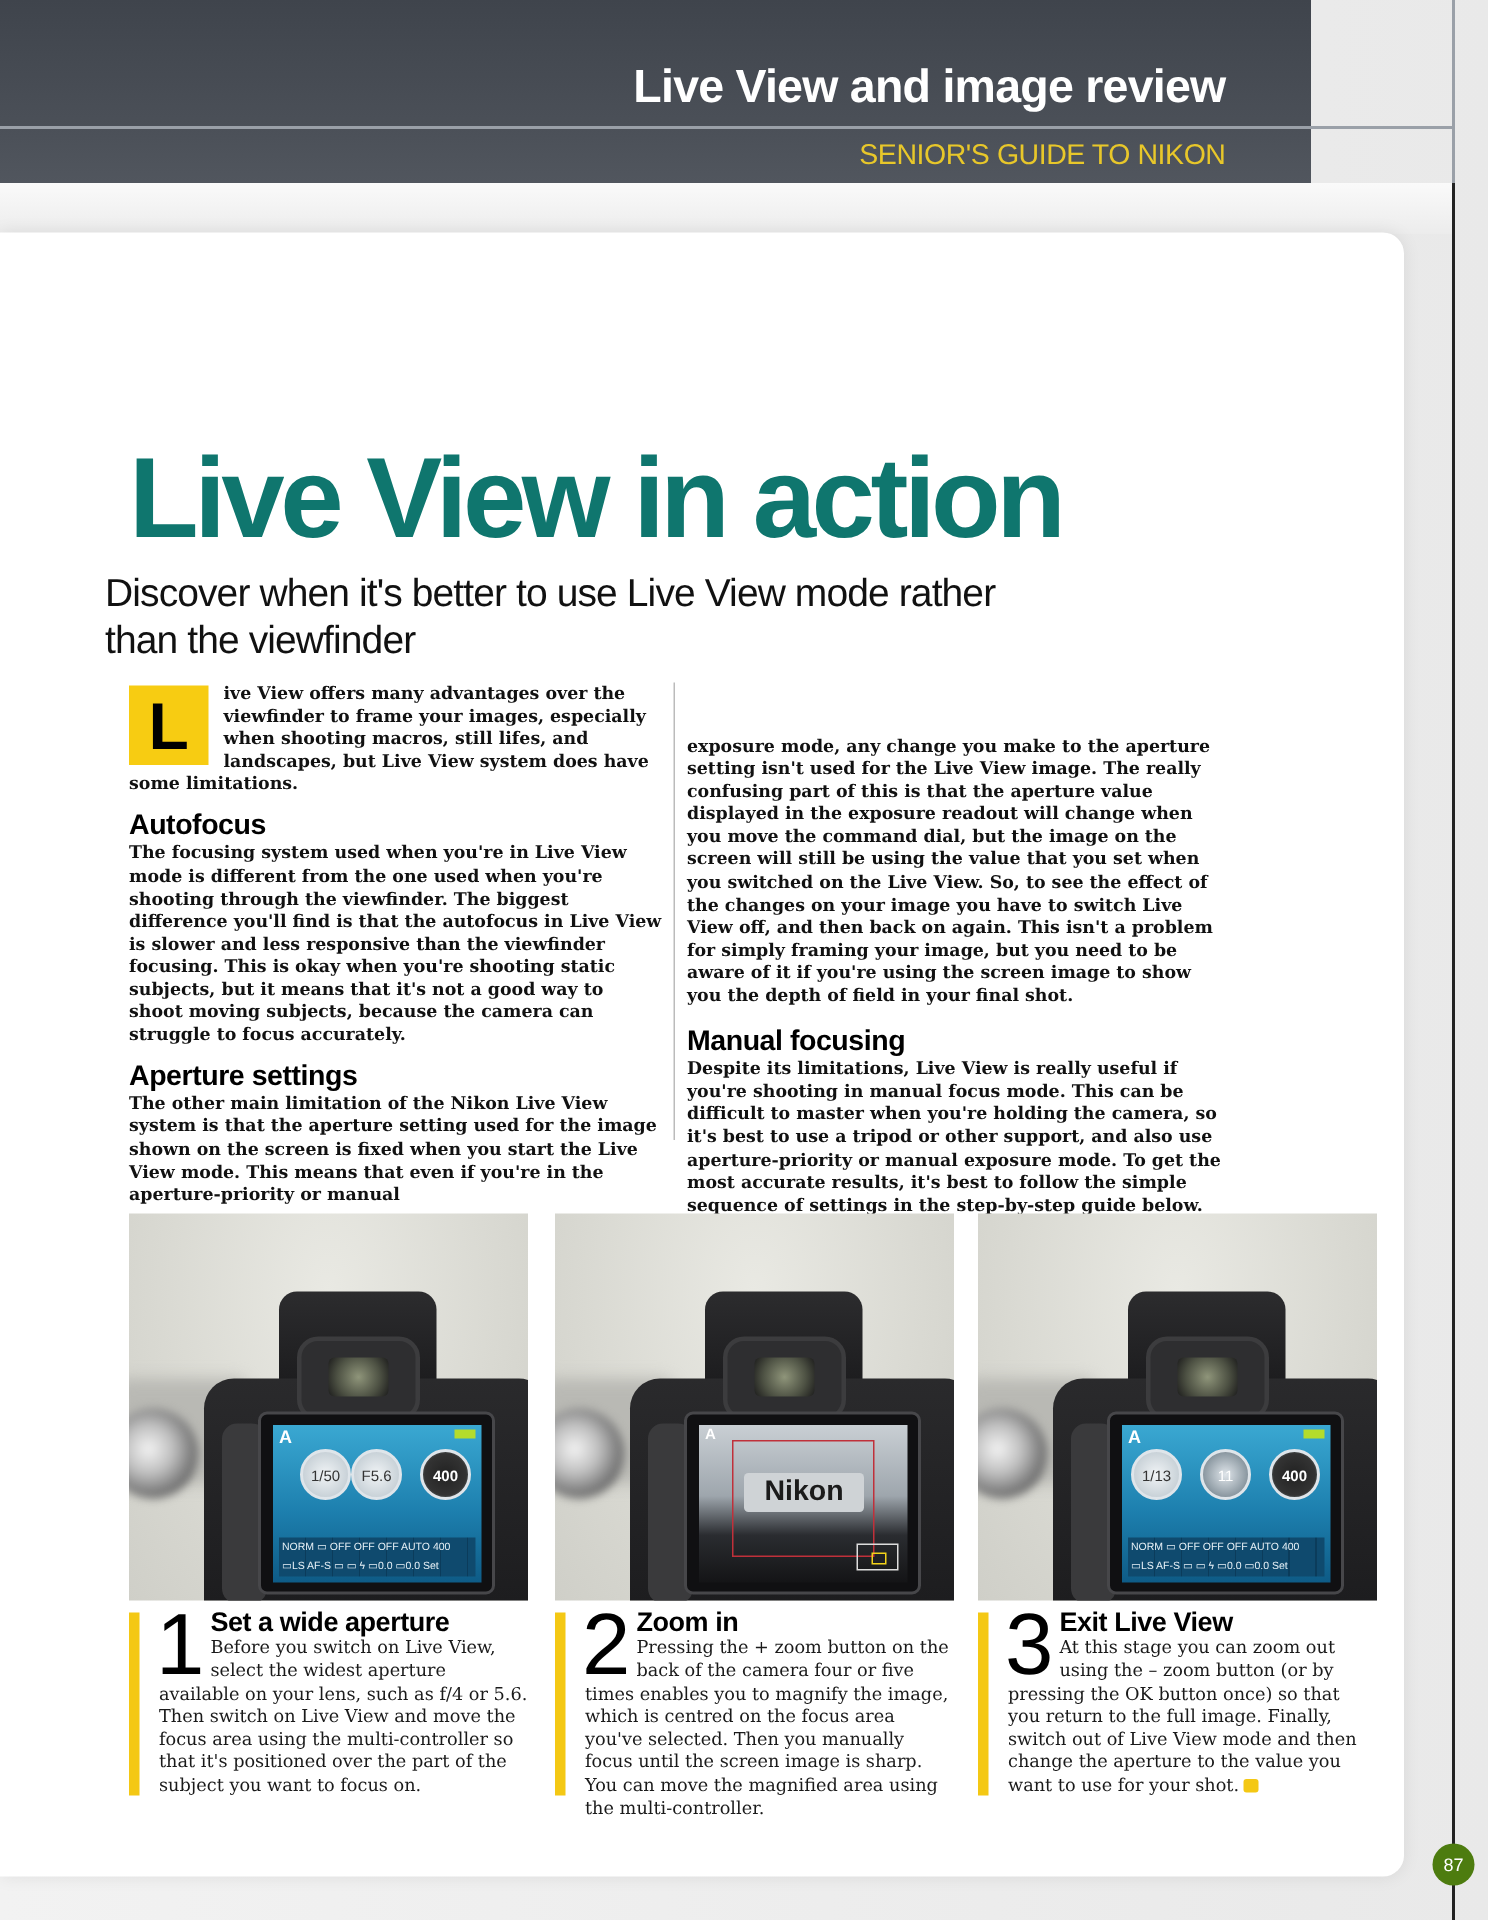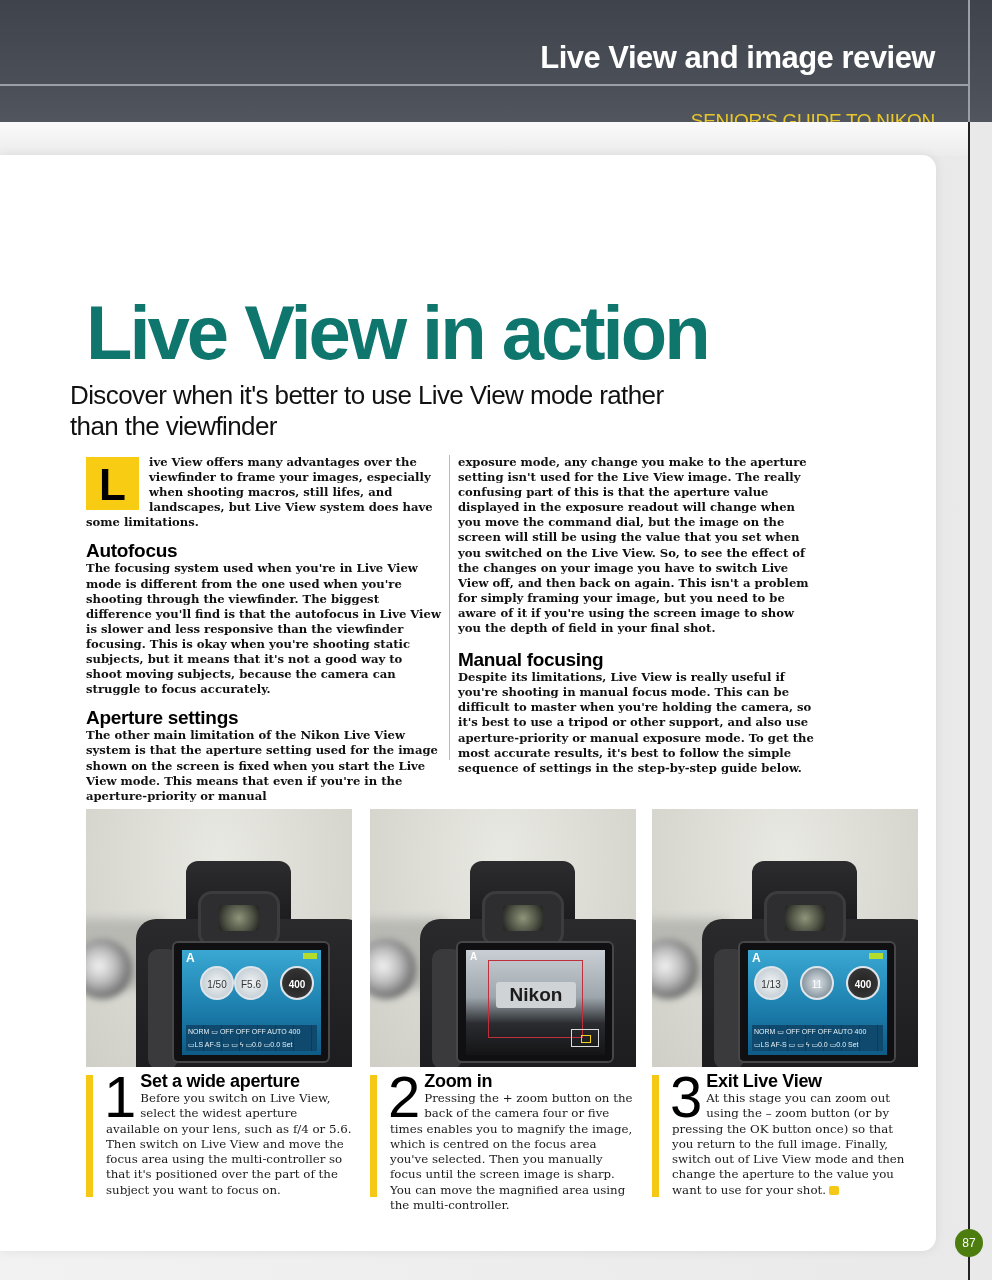--- a/index.html
+++ b/index.html
@@ -5,36 +5,36 @@
   * { box-sizing: border-box; margin: 0; padding: 0; }
   html, body { width: 992px; height: 1280px; overflow: hidden; }
   body {
     position: relative;
     background: linear-gradient(90deg, #f2f2f2 0%, #e9e9e9 100%);
     font-family: "DejaVu Serif", serif;
     color: #111;
   }
   
   .header {
-    position: absolute; left: 0; top: 0; width: 992px; height: 122px;
+    position: absolute; left: 0; top: 0; width: 874px; height: 122px;
     background: linear-gradient(180deg, #3f444c 0%, #4b5058 70%, #51565e 100%);
   }
   .header .rule-h {
     position: absolute; left: 0; top: 84px; width: 968px; height: 2px; background: #9aa0a8;
   }
   .header .rule-v {
     position: absolute; left: 968px; top: 0; width: 2px; height: 122px; background: #9aa0a8;
   }
   .section-title {
     position: absolute; right: 57px; top: 40px;
     font-family: "Liberation Sans", sans-serif; font-size: 31px; font-weight: bold;
     color: #ffffff; letter-spacing: -0.5px;
   }
   .series-title {
-    position: absolute; right: 57px; top: 110px;
+    position: absolute; right: 57px; top: 93px;
     font-family: "Liberation Sans", sans-serif; font-size: 19px;
     color: #e8c72a; letter-spacing: -0.3px;
   }
   .right-margin-line {
     position: absolute; left: 968px; top: 122px; width: 2px; height: 1158px; background: #222;
   }
   
   .page-card {
     position: absolute; left: 0; top: 155px; width: 936px; height: 1096px;
     background: #ffffff; border-radius: 0 14px 14px 0;
@@ -55,21 +55,21 @@
     font-family: "Liberation Sans", sans-serif; font-size: 26px; line-height: 31px;
     color: #111; letter-spacing: -0.6px;
   }
   
   .col {
     position: absolute; top: 455px; width: 356px;
     font-family: "DejaVu Serif", serif; font-weight: bold;
     font-size: 11.6px; line-height: 15.1px; color: #111;
   }
   .col-left { left: 86px; }
-  .col-right { left: 458px; width: 360px; }
+  .col-right { left: 458px; width: 360px; margin-top: 35px; }
   .col-divider {
     position: absolute; left: 449px; top: 455px; width: 1px; height: 305px; background: #bbb;
   }
   .drop-cap {
     float: left; width: 53px; height: 53px; background: #f7cc12;
     margin: 2px 10px 0 0; position: relative;
   }
   .drop-cap span {
     position: absolute; left: 0; top: 0; width: 53px; height: 53px; text-align: center;
     font-family: "Liberation Sans", sans-serif; font-weight: bold; font-size: 44px; line-height: 55px; color: #000;

